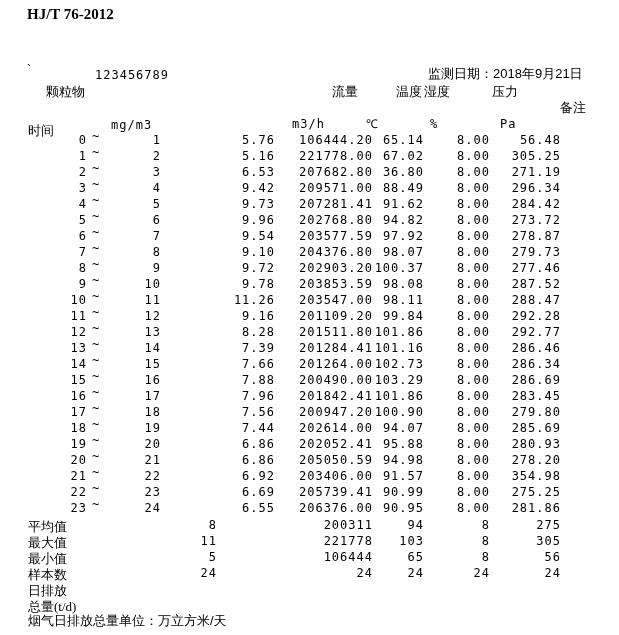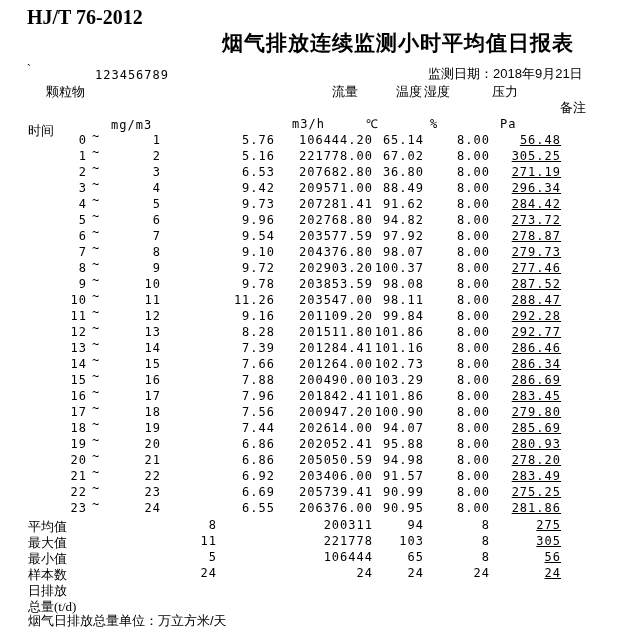--- a/index.html
+++ b/index.html
@@ -1,19 +1,19 @@
 <!DOCTYPE html>
 <html><head>
 <meta charset="utf-8">
 <style>
   html,body{margin:0;padding:0;background:#fff;}
   .page{position:relative;width:619px;height:635px;background:#ffffff;color:#000;
         font-family:"Liberation Sans",sans-serif;overflow:hidden;}
   .abs{position:absolute;white-space:pre;}
-  .std{left:27px;top:6px;font-family:"Liberation Serif",serif;font-weight:bold;font-size:20px;}
+  .std{left:27px;top:6px;font-family:"Liberation Serif",serif;font-weight:bold;font-size:15px;}
   .title{left:222px;top:29px;font-size:21px;font-weight:bold;letter-spacing:1px;}
   .cjk{font-size:13px;}
   .mono{font-family:"DejaVu Sans Mono",monospace;font-size:12px;letter-spacing:1px;text-align:right;}
   .plant{left:28px;top:53px;}
   .stray{left:27px;top:63px;font-size:12px;}
   .code{left:95px;top:68px;}
   .date{left:428px;top:65px;}
   .h-pm{left:46px;top:83px;}
   .h-flow{left:332px;top:83px;}
   .h-temp{left:396px;top:83px;}
@@ -31,33 +31,32 @@
   .row,.srow{position:relative;height:16px;}
   .c{position:absolute;top:0;text-align:right;font-family:"DejaVu Sans Mono",monospace;
      font-size:12px;letter-spacing:1px;white-space:pre;}
   .cs{left:37px;width:50px;}
   .ct{left:92px;width:14px;text-align:left;top:-4px;}
   .ce{left:111px;width:50px;}
   .cp{left:210px;width:65px;}
   .cf{left:288px;width:85px;}
   .ctp{left:362px;width:62px;}
   .ch{left:428px;width:62px;}
-  .cpr{left:498px;width:63px;text-decoration:underline;}
+  .cpr{left:498px;width:63px;}
   .sl{left:28px;width:130px;text-align:left;font-family:Liberation Serif, serif;
       font-size:13px;letter-spacing:0;}
   .sp{left:152px;width:65px;}
   .note{left:28px;top:612px;}
 </style>
 </head>
 <body>
 
 <div class="page">
 
   <div class="abs std">HJ/T 76-2012</div>
-  <div class="abs title">烟气排放连续监测小时平均值日报表</div>
 
   <div class="abs stray">`</div>
   <div class="abs mono code">123456789</div>
 
   <div class="abs cjk date"><span>监测日期：</span><span>2018年9月21日</span></div>
 
   <div class="abs cjk h-pm">颗粒物</div>
   <div class="abs cjk h-flow">流量</div>
   <div class="abs cjk h-temp">温度</div>
   <div class="abs cjk h-hum">湿度</div>
@@ -284,21 +283,21 @@
       <span class="c cpr">278.20</span>
     </div>
       <div class="row">
       <span class="c cs">21</span>
       <span class="c ct">~</span>
       <span class="c ce">22</span>
       <span class="c cp">6.92</span>
       <span class="c cf">203406.00</span>
       <span class="c ctp">91.57</span>
       <span class="c ch">8.00</span>
-      <span class="c cpr">283.49</span>
+      <span class="c cpr">354.98</span>
     </div>
       <div class="row">
       <span class="c cs">22</span>
       <span class="c ct">~</span>
       <span class="c ce">23</span>
       <span class="c cp">6.69</span>
       <span class="c cf">205739.41</span>
       <span class="c ctp">90.99</span>
       <span class="c ch">8.00</span>
       <span class="c cpr">275.25</span>

